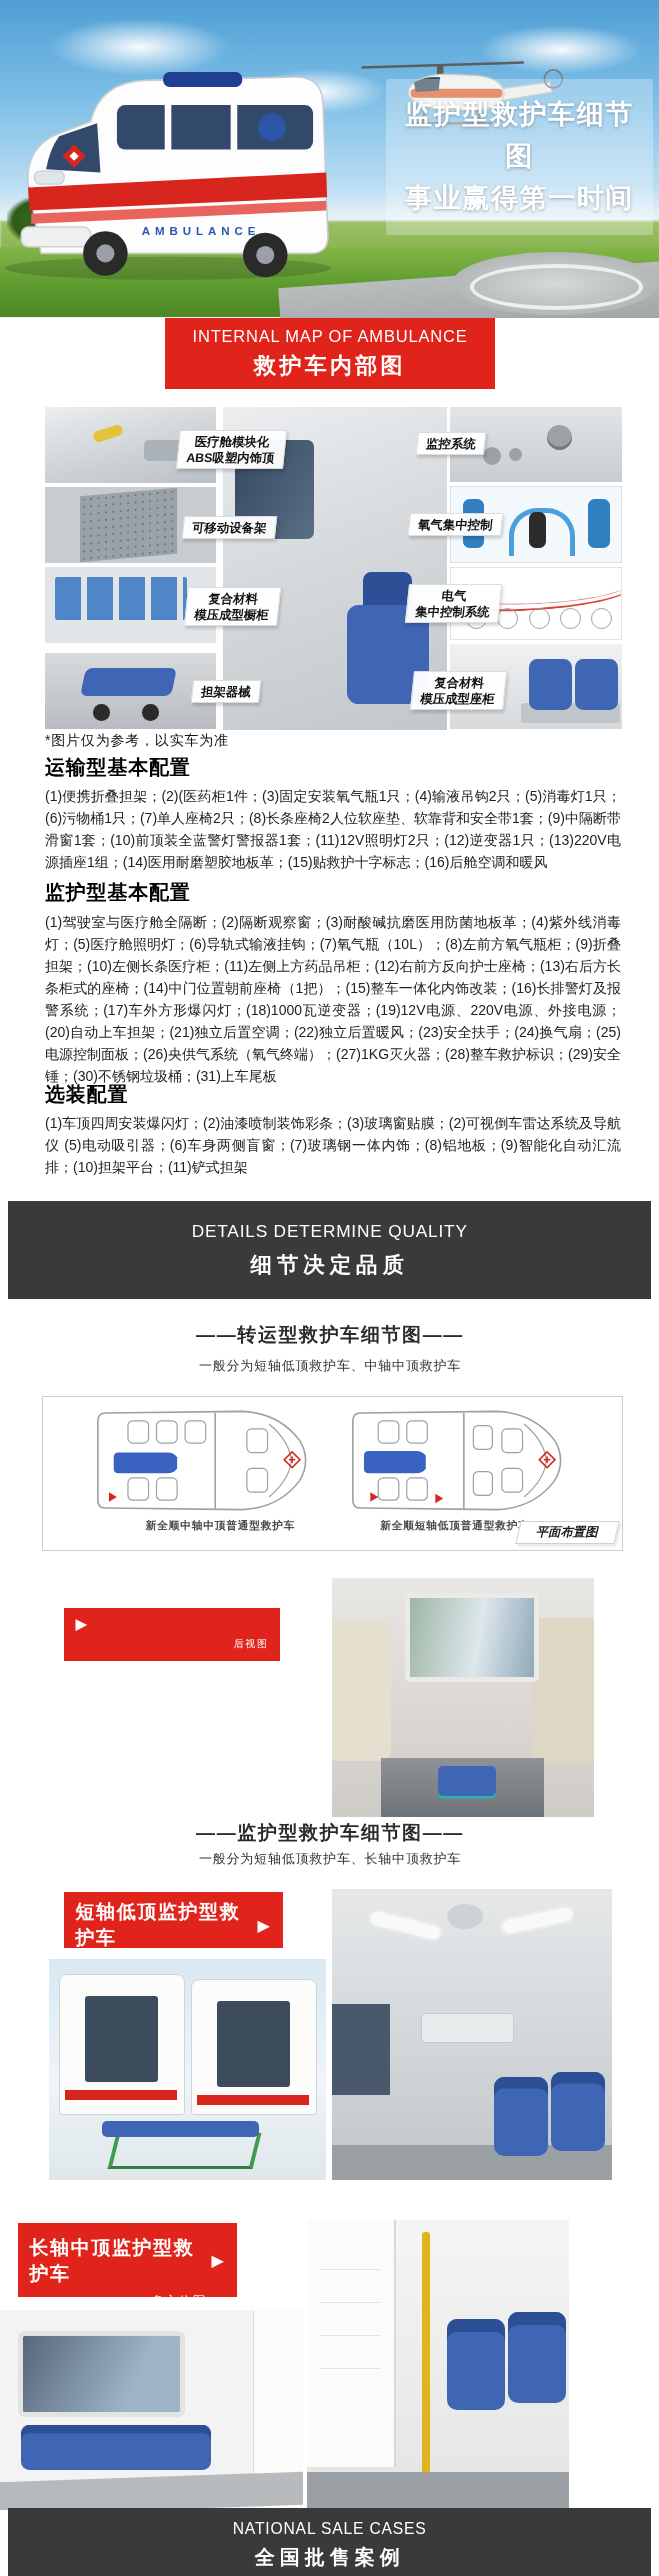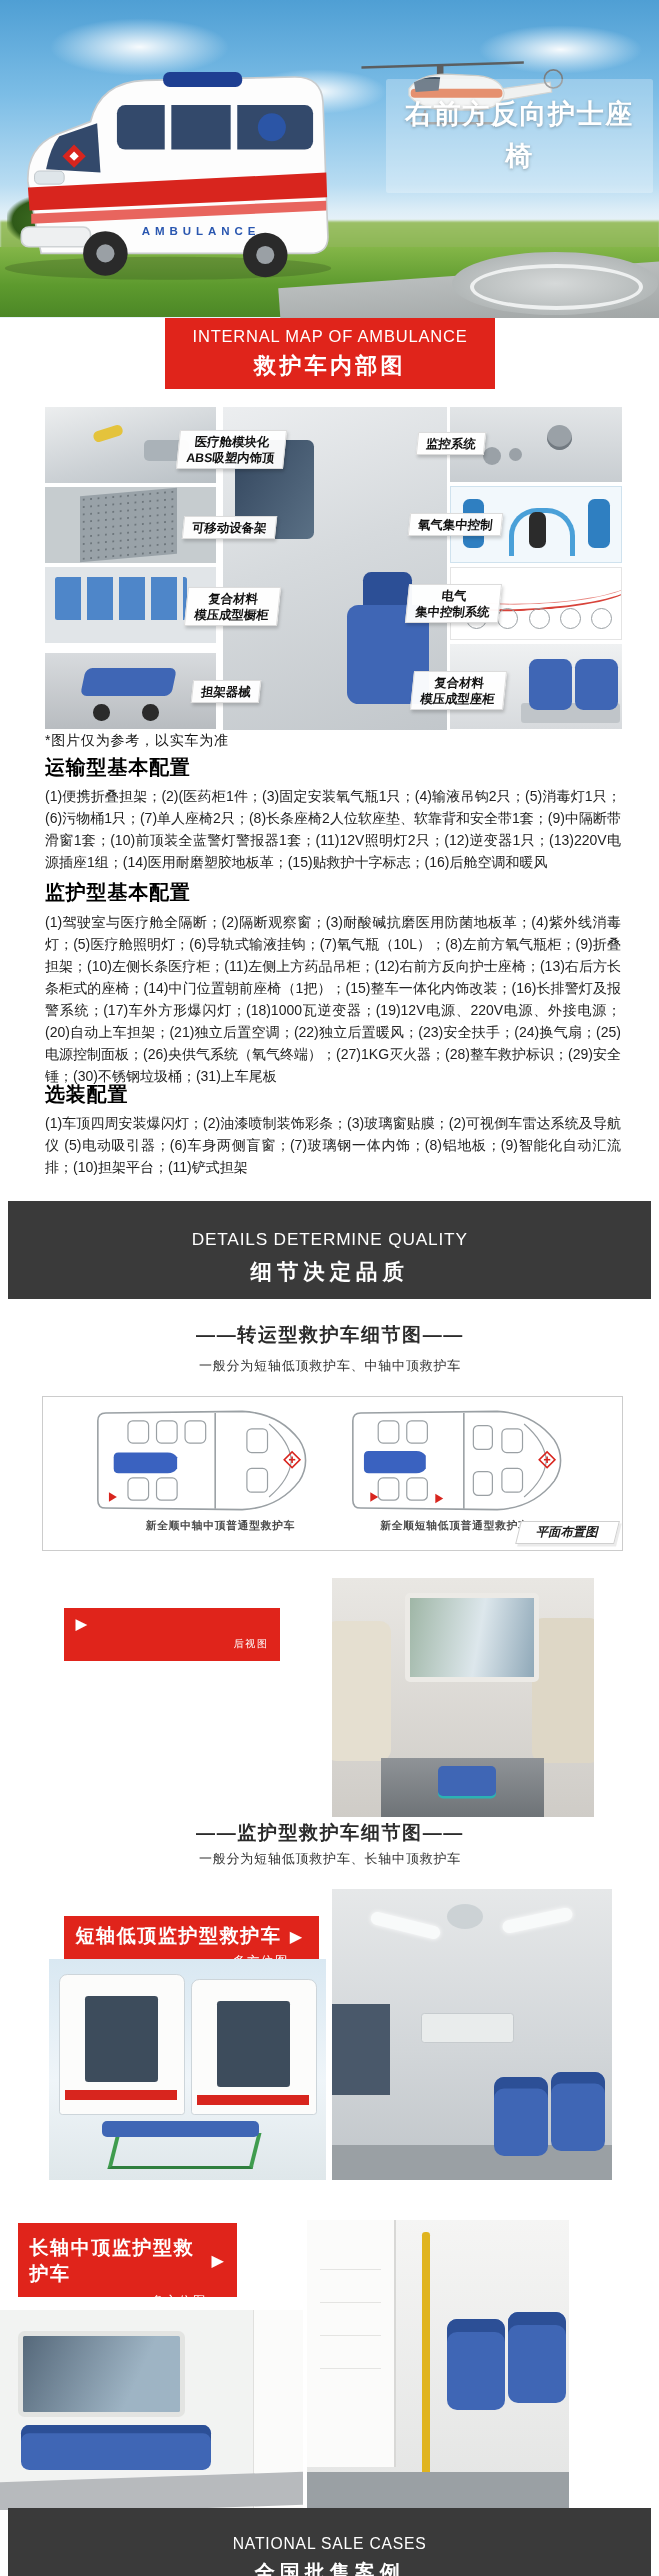--- a/index.html
+++ b/index.html
@@ -91,21 +91,21 @@
   .cfg-b{position:absolute;left:45px;width:576px;font-size:14px;line-height:22px;color:#222;text-align:justify;}
   #cfg1-h{top:754px;} #cfg1-b{top:785px;}
   #cfg2-h{top:879px;text-align:center;} #cfg2-b{top:911px;}
   #cfg3-h{top:1081px;} #cfg3-b{top:1112px;}
 
   
   .dark-banner{position:absolute;left:8.2px;width:643px;background:#3a3a3a;color:#fff;text-align:center;
         display:flex;flex-direction:column;align-items:center;}
   #banner-details{top:1201px;height:98px;justify-content:center;gap:7.4px;}
   #banner-sales{top:2508px;height:68px;padding-top:11.5px;gap:6.6px;box-sizing:border-box;}
-  .dark-banner .en{font-size:17.3px;letter-spacing:0.8px;margin-top:15px;}
+  .dark-banner .en{font-size:17.3px;letter-spacing:0.8px;}
   .dark-banner .cn{font-size:21.4px;font-weight:bold;letter-spacing:5px;}
   #banner-sales .en{font-size:15.7px;} #banner-sales .cn{font-size:20px;}
 
   
   .sec-title{position:absolute;left:0;width:660px;text-align:center;font-size:19px;font-weight:bold;color:#2b2b2b;letter-spacing:1.6px;}
   .sec-sub{position:absolute;left:0;width:660px;text-align:center;font-size:13px;color:#333;letter-spacing:0.8px;}
   #transfer-title{top:1322px;} #transfer-sub{top:1357px;}
   #monitor-title{top:1820px;} #monitor-sub{top:1850px;}
 
   
@@ -120,21 +120,21 @@
         transform:skewX(-14deg);font-size:12.4px;font-weight:bold;color:#1a1a1a;}
 
   
   .red-label{position:absolute;background:#e0241b;color:#fff;box-sizing:border-box;padding:7.4px 11.5px;}
   .rl-main{font-weight:bold;letter-spacing:1.6px;display:flex;align-items:center;gap:8.2px;}
   .rl-arrow{font-size:0.85em;}
   .rl-sub{text-align:right;letter-spacing:1.6px;margin-top:3.3px;display:flex;justify-content:flex-end;align-items:center;gap:6.6px;}
   #feature1{left:64px;top:1608px;width:216px;height:53px;}
   #feature1 .rl-main{font-size:18px;}
   #feature1 .rl-sub{font-size:10px;}
-  #label-short{left:64px;top:1892px;width:255px;height:56px;margin-top:24px;}
+  #label-short{left:64px;top:1892px;width:219px;height:56px;}
   #label-short .rl-main{font-size:19px;}
   #label-short .rl-sub{font-size:12.4px;}
   #label-long{left:18px;top:2223px;width:219px;height:74px;padding-top:11.5px;}
   #label-long .rl-main{font-size:19px;}
   #label-long .rl-sub{font-size:12.4px;margin-top:6.6px;}
 
   
   #photoG{left:332px;top:1578px;width:262px;height:239px;background:linear-gradient(#e9e7e3,#cfccc7);}
   #photoG .win{position:absolute;left:73px;top:15px;width:124px;height:79px;border:5px solid #eceae6;border-radius:5px;
         background:linear-gradient(100deg,#9fb6a6,#dde7ec 55%,#8fa8b8);}
@@ -226,21 +226,22 @@
       <rect x="94" y="126" width="8" height="8" fill="#fff" transform="rotate(45 98 130)"></rect>
       <rect x="34" y="216" width="84" height="24" rx="9" fill="#eef0f1" stroke="#cfd3d5" stroke-width="2"></rect>
       <rect x="50" y="148" width="36" height="16" rx="6" fill="#dfe6ea" stroke="#b8c0c5"></rect>
       <circle cx="136" cy="248" r="27" fill="#2a2a2a"></circle>
         <circle cx="136" cy="248" r="11" fill="#9aa0a5"></circle>
       <circle cx="330" cy="250" r="27" fill="#2a2a2a"></circle>
         <circle cx="330" cy="250" r="11" fill="#9aa0a5"></circle>
     </svg>
 
     <div id="slogan-panel">
-      <div>右前方反向护士座椅</div>
+      <div>监护型救护车细节图</div>
+      <div>事业赢得第一时间</div>
     </div>
   </div>
 
   <div id="banner-internal" class="red-banner">
     <div class="en">INTERNAL MAP OF AMBULANCE</div>
     <div class="cn">救护车内部图</div>
   </div>
 
   <div class="photo" id="ph1">
       <div class="handle"></div>

